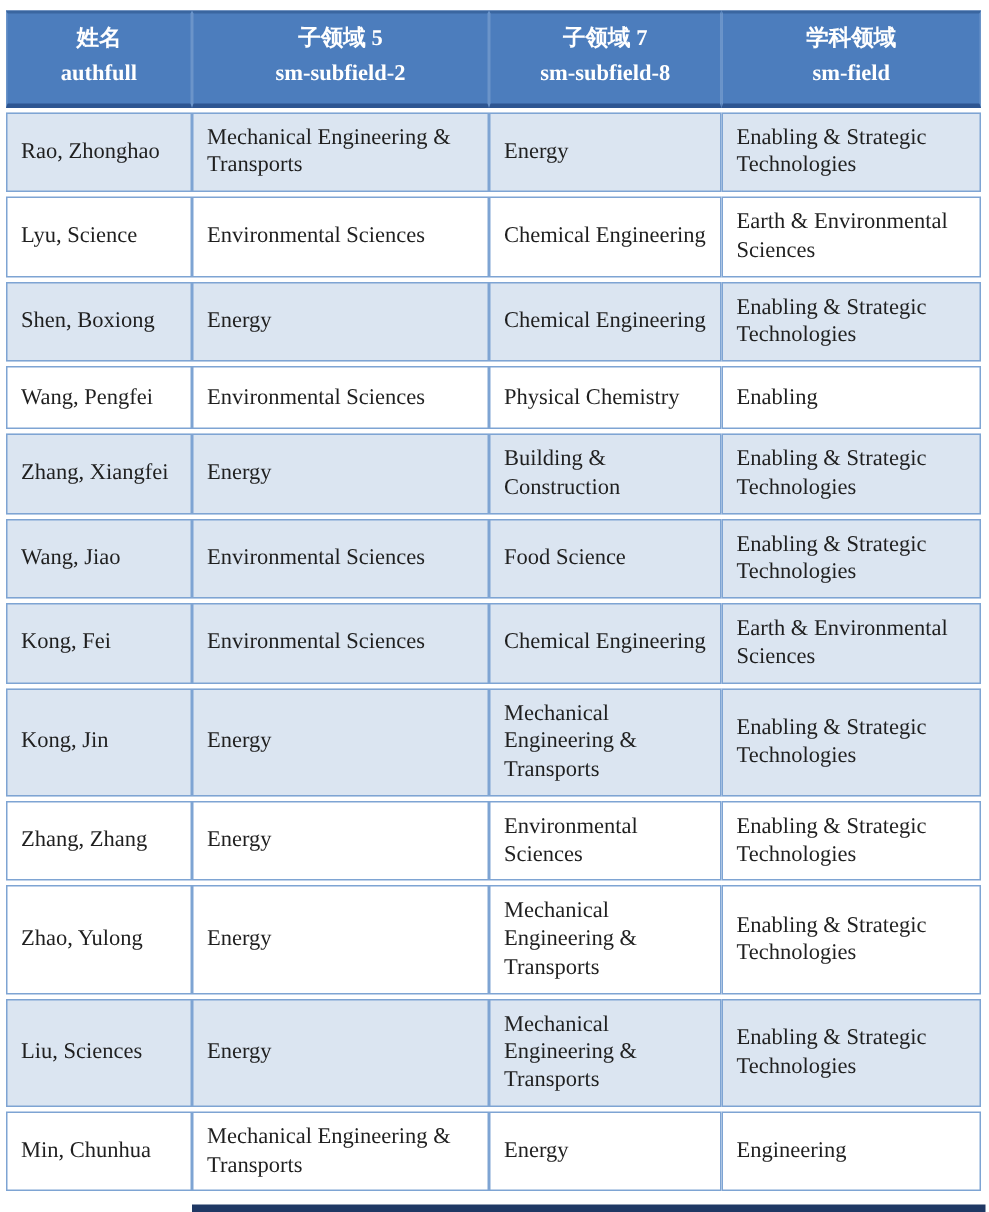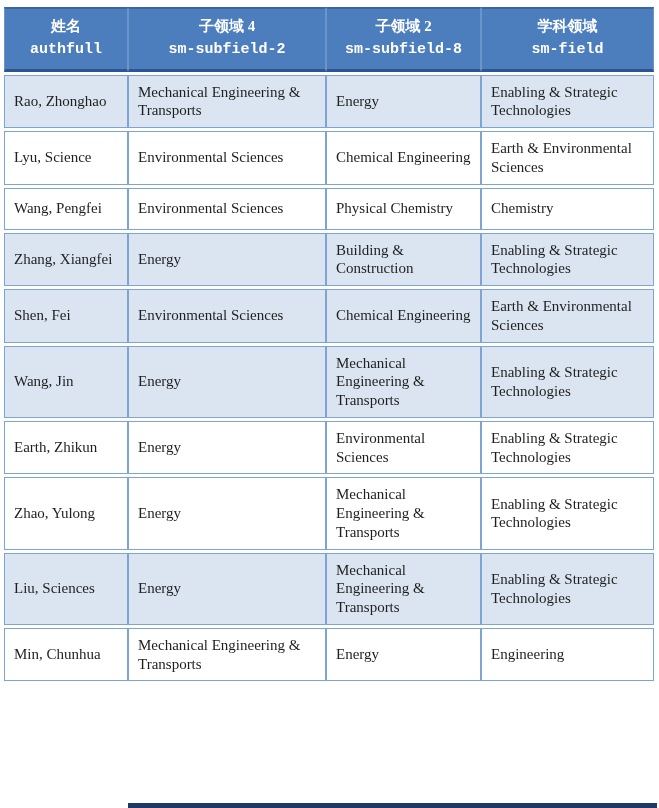--- a/index.html
+++ b/index.html
@@ -40,21 +40,21 @@
     text-align: center;
     vertical-align: middle;
     padding: 6px 4px 7px 4px;
     border-top: 2px solid #3a66a0;
     border-bottom: 3px solid #2d5591;
     border-left: 1px solid #6b94c9;
     border-right: 1px solid #6b94c9;
     line-height: 1.55;
   }
   thead th .zh { font-size: 15px; text-align: center; }
-  thead th .en { font-size: 15px; font-family: Liberation Mono, monospace; }
+  thead th .en { font-size: 15px; }
 
   tbody td {
     border: 1px solid #7ea4d3;
     font-size: 15px;
     line-height: 1.25;
     padding: 7px 8px 7px 9px;
     vertical-align: middle;
     background: #ffffff;
     word-wrap: break-word;
   }
@@ -83,25 +83,25 @@
         <col class="c2">
         <col class="c3">
     </colgroup>
     <thead>
       <tr id="header-row">
           <th>
             <div class="zh">姓名</div>
             <div class="en">authfull</div>
           </th>
           <th>
-            <div class="zh">子领域 4</div>
+            <div class="zh">子领域 5</div>
             <div class="en">sm-subfield-2</div>
           </th>
           <th>
-            <div class="zh">子领域 2</div>
+            <div class="zh">子领域 7</div>
             <div class="en">sm-subfield-8</div>
           </th>
           <th>
             <div class="zh">学科领域</div>
             <div class="en">sm-field</div>
           </th>
         </tr>
     </thead>
     <tbody id="table-body">
         <tr class="shaded">
@@ -109,46 +109,58 @@
           <td>Mechanical Engineering &amp; Transports</td>
           <td>Energy</td>
           <td>Enabling &amp; Strategic Technologies</td>
         </tr>
         <tr>
           <td>Lyu, Science</td>
           <td>Environmental Sciences</td>
           <td>Chemical Engineering</td>
           <td>Earth &amp; Environmental Sciences</td>
         </tr>
+        <tr class="shaded">
+          <td>Shen, Boxiong</td>
+          <td>Energy</td>
+          <td>Chemical Engineering</td>
+          <td>Enabling &amp; Strategic Technologies</td>
+        </tr>
         <tr class="oneliner">
           <td>Wang, Pengfei</td>
           <td>Environmental Sciences</td>
           <td>Physical Chemistry</td>
-          <td>Chemistry</td>
+          <td>Enabling</td>
         </tr>
         <tr class="shaded">
           <td>Zhang, Xiangfei</td>
           <td>Energy</td>
           <td>Building &amp; Construction</td>
           <td>Enabling &amp; Strategic Technologies</td>
         </tr>
         <tr class="shaded">
-          <td>Shen, Fei</td>
+          <td>Wang, Jiao</td>
+          <td>Environmental Sciences</td>
+          <td>Food Science</td>
+          <td>Enabling &amp; Strategic Technologies</td>
+        </tr>
+        <tr class="shaded">
+          <td>Kong, Fei</td>
           <td>Environmental Sciences</td>
           <td>Chemical Engineering</td>
           <td>Earth &amp; Environmental Sciences</td>
         </tr>
         <tr class="shaded">
-          <td>Wang, Jin</td>
+          <td>Kong, Jin</td>
           <td>Energy</td>
           <td>Mechanical Engineering &amp; Transports</td>
           <td>Enabling &amp; Strategic Technologies</td>
         </tr>
         <tr>
-          <td>Earth, Zhikun</td>
+          <td>Zhang, Zhang</td>
           <td>Energy</td>
           <td>Environmental Sciences</td>
           <td>Enabling &amp; Strategic Technologies</td>
         </tr>
         <tr>
           <td>Zhao, Yulong</td>
           <td>Energy</td>
           <td>Mechanical Engineering &amp; Transports</td>
           <td>Enabling &amp; Strategic Technologies</td>
         </tr>

